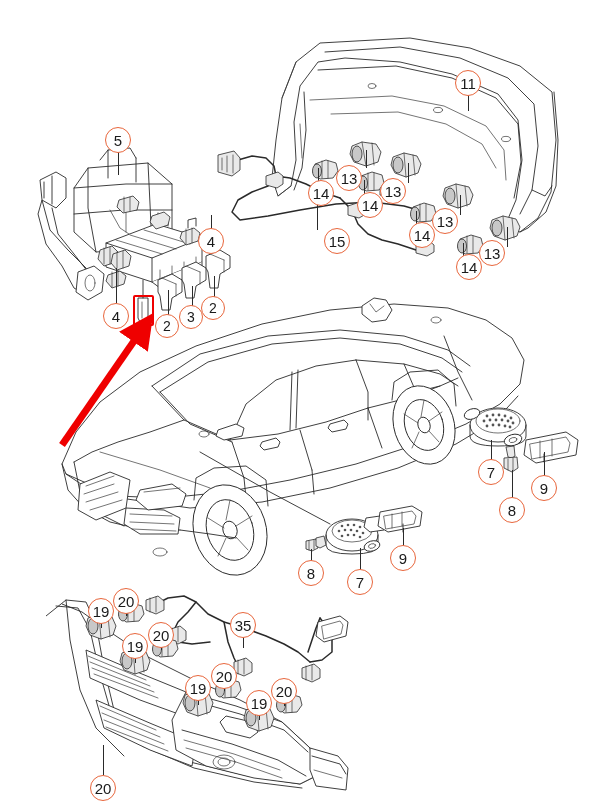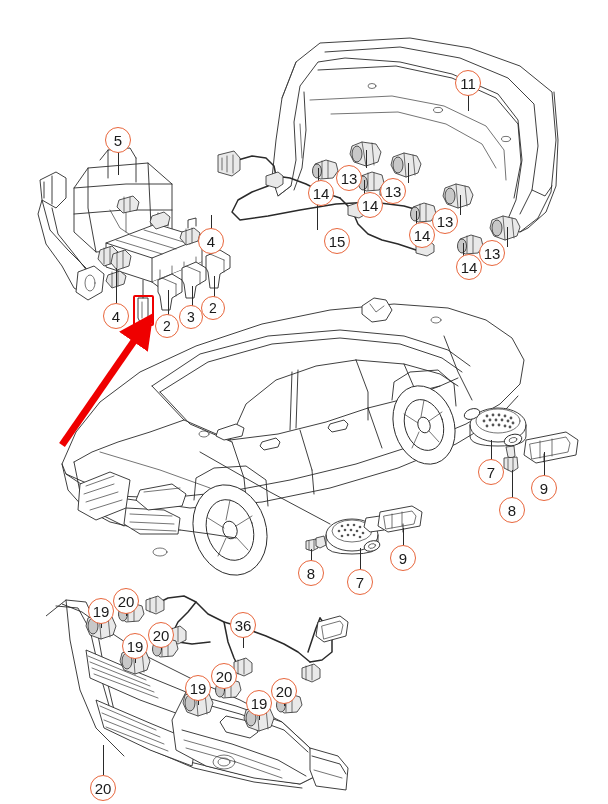--- a/index.html
+++ b/index.html
@@ -549,19 +549,19 @@
   <div class="callout" style="left: 211px; top: 663px; border-color: rgb(232, 102, 60);">
       <span>20</span>
     </div>
   <div class="callout" style="left: 246px; top: 690px; border-color: rgb(232, 102, 60);">
       <span>19</span>
     </div>
   <div class="callout" style="left: 271px; top: 678px; border-color: rgb(232, 102, 60);">
       <span>20</span>
     </div>
   <div class="callout" style="left: 230px; top: 612px; border-color: rgb(232, 102, 60);">
-      <span>36</span>
+      <span>35</span>
     </div>
   <div class="callout" style="left: 90px; top: 775px; border-color: rgb(232, 102, 60);">
       <span>20</span>
     </div>
 
 </div>
 
 </body></html>

